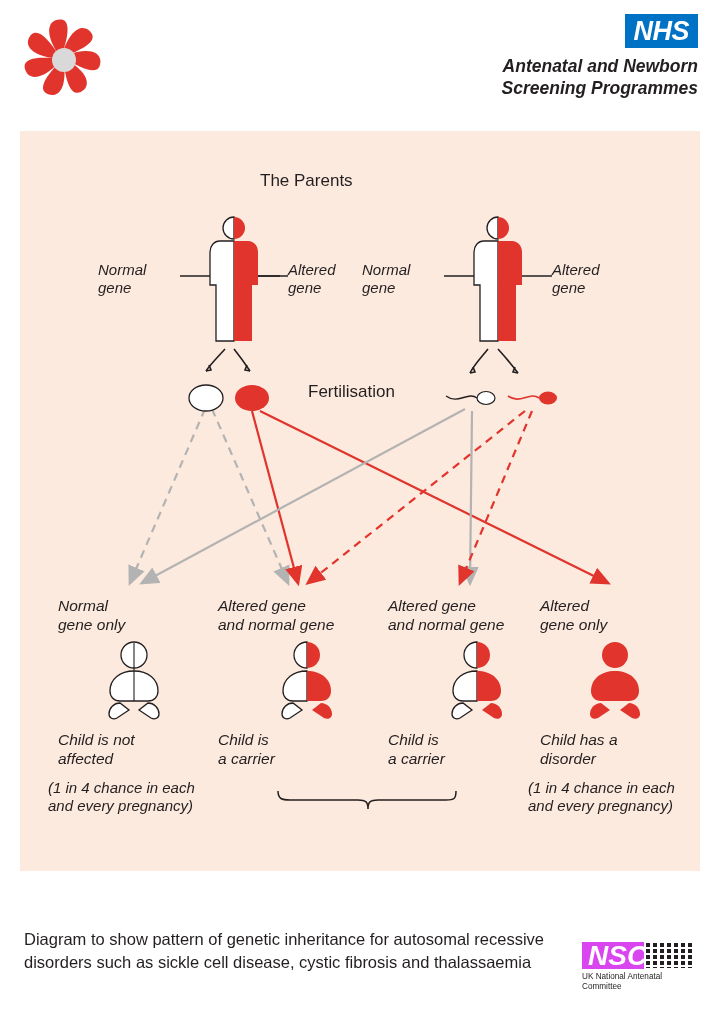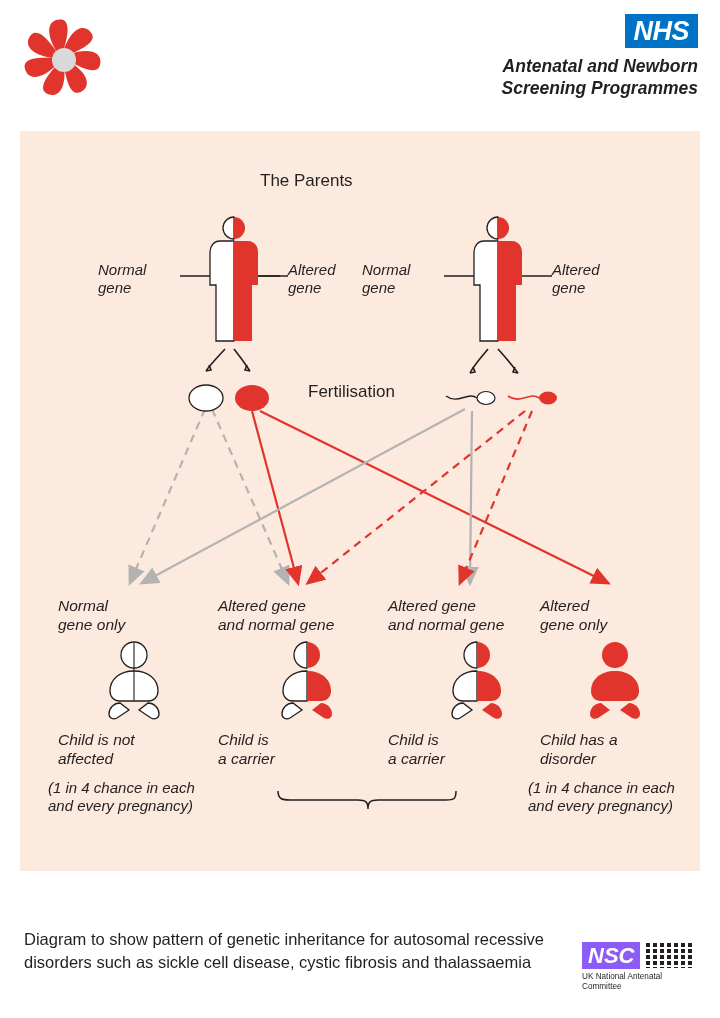--- a/index.html
+++ b/index.html
@@ -124,26 +124,26 @@
   .nsc {
     position: absolute;
     right: 20px;
     bottom: 20px;
     width: 118px;
     height: 56px;
   }
   .nsc-box {
     position: absolute;
     top: 0; left: 0;
-    background: #8b5cf6;
+    background: #d946ef;
     color: #ffffff;
     font-family: "Liberation Sans", sans-serif;
     font-weight: bold;
     font-style: italic;
-    font-size: 22px;
+    font-size: 28px;
     line-height: 27px;
     padding: 0 6px;
   }
   .nsc-grid {
     position: absolute;
     top: 0;
     left: 62px;
     width: 52px;
     height: 27px;
   }

